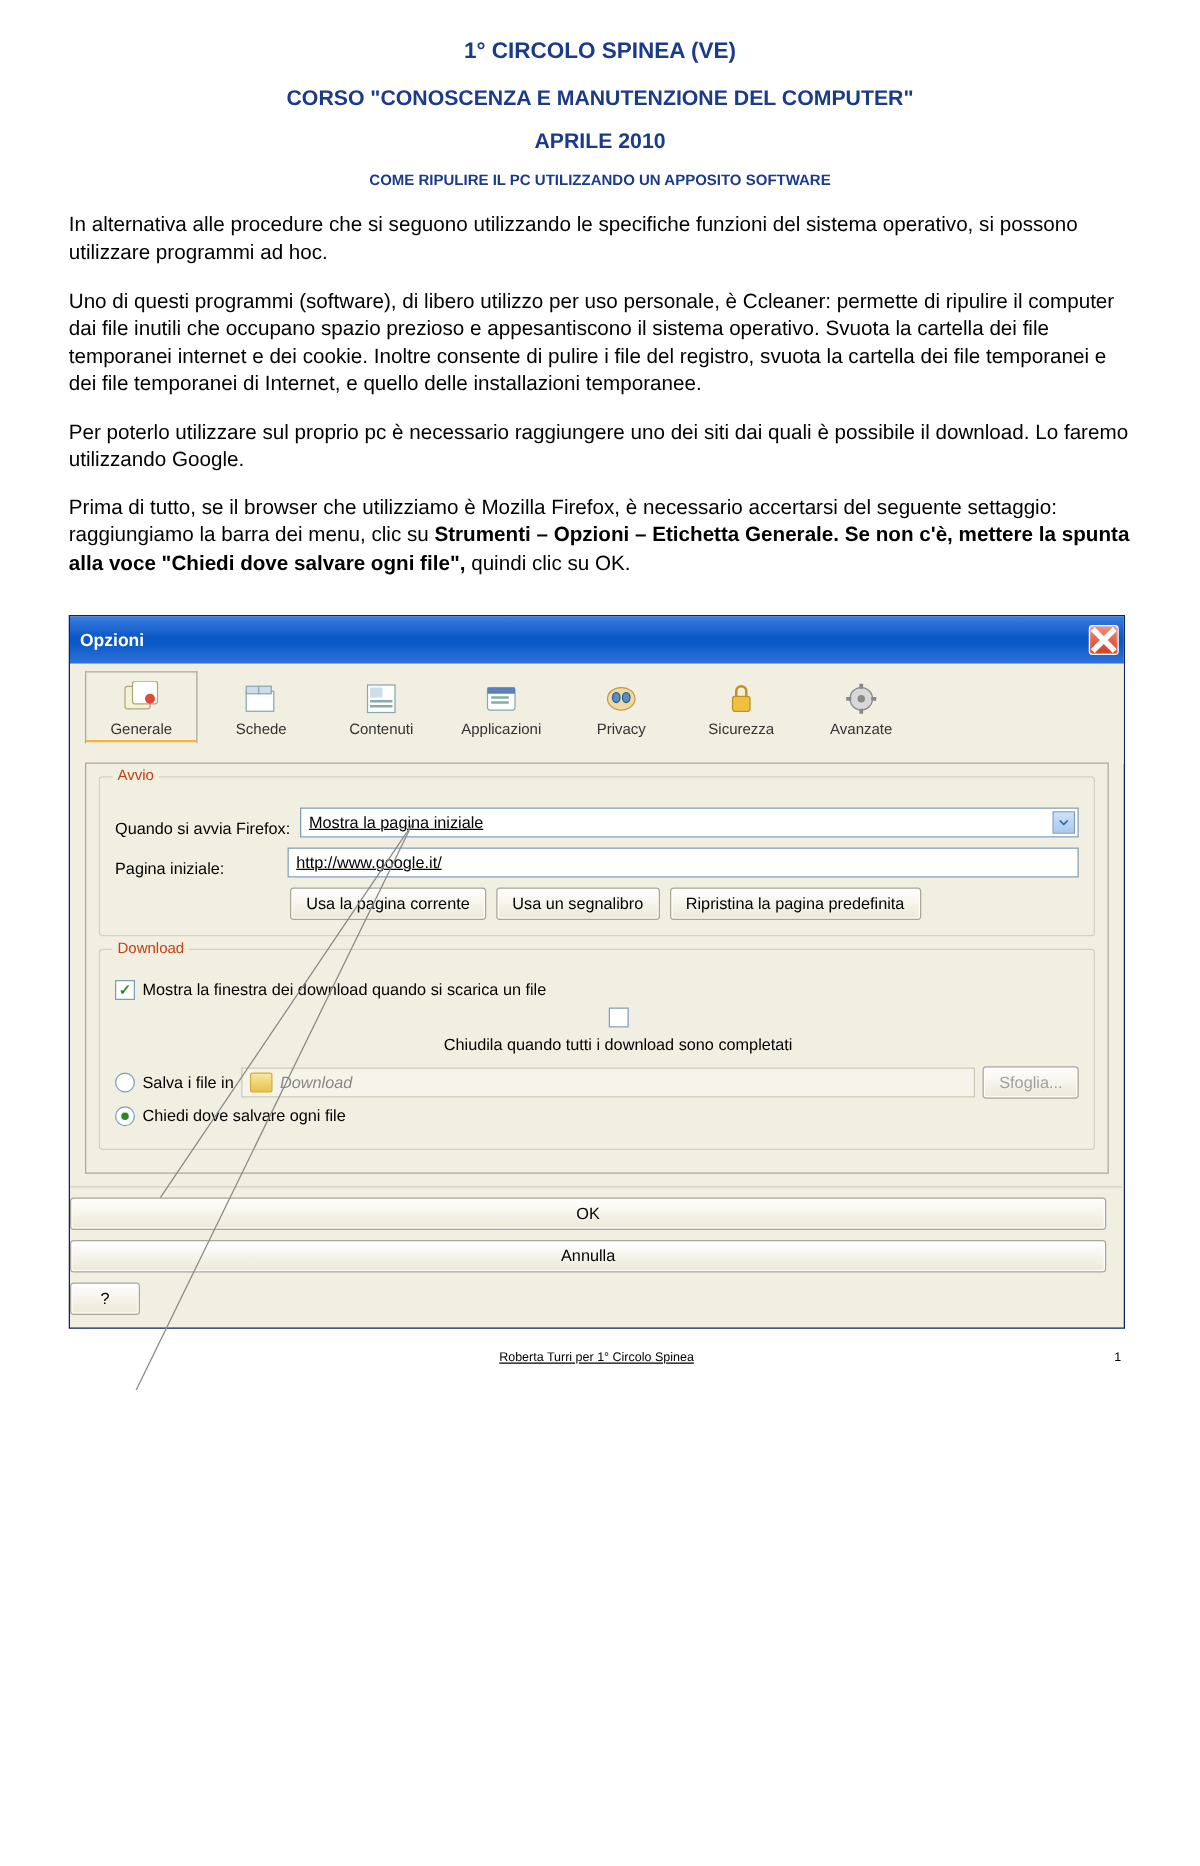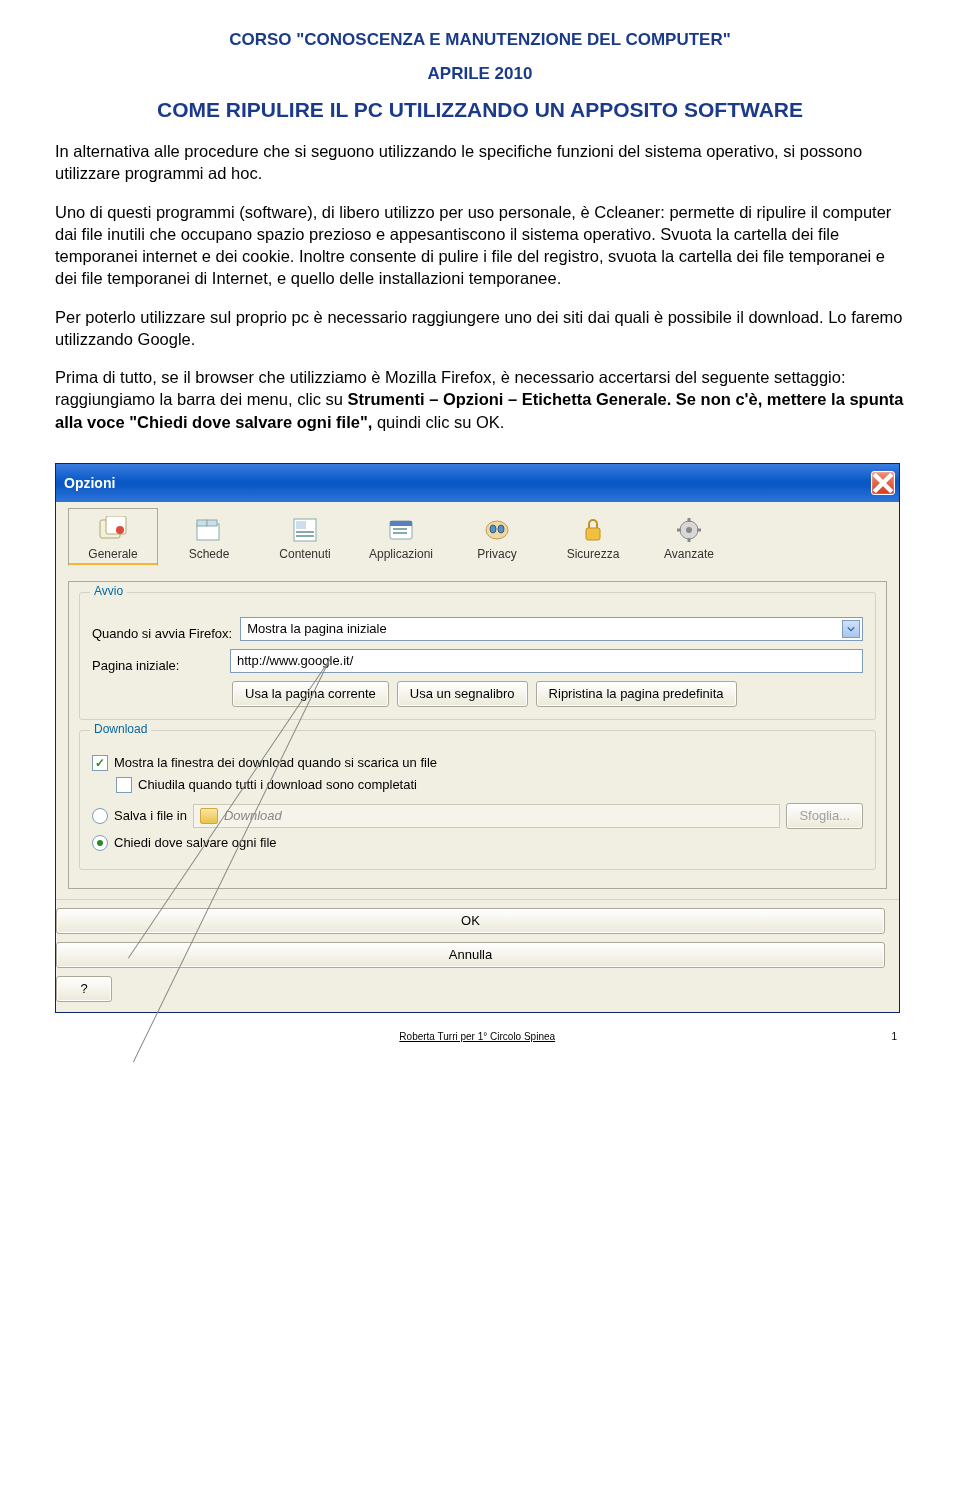--- a/index.html
+++ b/index.html
@@ -17,21 +17,21 @@
   }
   .doc-title, .doc-subtitle, .doc-date, .doc-heading {
     text-align: center;
     font-weight: bold;
     color: #1a3a8a;
     margin: 0 0 18px 0;
   }
   .doc-title { font-size: 18px; }
   .doc-subtitle { font-size: 17px; margin-bottom: 14px; }
   .doc-date { font-size: 17px; margin-bottom: 14px; }
-  .doc-heading { font-size: 21px; margin-bottom: 18px; }
+  .doc-heading { font-size: 12px; margin-bottom: 18px; }
   .para { margin: 0 0 16px 0; line-height: 1.35; }
   .bold { font-weight: bold; }
   .win {
     position: relative;
     width: 843px;
     margin-top: 30px;
     border: 1px solid #0a246a;
     background: #f1efe2;
     font-family: Tahoma, sans-serif;
     font-size: 13px;
@@ -98,32 +98,33 @@
     margin: 10px 10px 10px 10px;
     padding: 24px 12px 12px 12px;
     position: relative;
   }
   .group-title {
     position: absolute;
     top: -9px; left: 10px;
     background: #f1efe2;
     padding: 0 4px;
     font-size: 12px;
-    color: #0369a1;
+    color: #c2410c;
   }
   .row { display: flex; align-items: flex-end; margin-bottom: 8px; gap: 8px; }
   .lbl { font-size: 13px; color: #000; min-width: 130px; }
   .combo, .textbox {
     border: 1px solid #7f9db9;
     background: #fff;
     font-size: 13px;
     height: 22px;
     display: flex; align-items: center;
     padding: 0 6px;
     flex: 1;
+    text-decoration: underline;
   }
   .combo {
     justify-content: space-between;
   }
   .combo .arrow {
     width: 16px; height: 16px;
     background: linear-gradient(#cde1fb,#a9c8f0);
     border: 1px solid #7f9db9;
     display: flex; align-items: center; justify-content: center;
     margin-right: -4px;
@@ -152,21 +153,21 @@
     display: inline-flex; align-items: center; justify-content: center;
     flex-shrink: 0;
   }
   .rad { border-radius: 50%; }
   .chk.checked::after {
     content: "✓"; color: #2a8a2a; font-size: 12px; font-weight: bold; line-height: 10px;
   }
   .rad.checked::after {
     content: ""; width: 6px; height: 6px; background: #2a8a2a; border-radius: 50%;
   }
-  .indent { margin-left: 24px; }
+  .indent { margin-left: 34px; flex-direction: column; }
   .pathbox {
     border: 1px solid #cfcab5;
     background: #f6f4ea;
     flex: 1;
     height: 22px;
     display: flex; align-items: center; gap: 6px;
     padding: 0 6px; color: #888; font-style: italic;
   }
   .foldericon { width: 16px; height: 14px; background: linear-gradient(#f9e7a0,#e8c24b); border:1px solid #d1a93a; border-radius: 2px; }
   .addon-row { display: flex; align-items: flex-end; justify-content: space-between; gap: 12px; margin-top: 4px; }
@@ -192,20 +193,21 @@
     display: flex; justify-content: space-between;
     padding: 0 8px;
   }
   .footer .mid { flex: 1; text-align: center; text-decoration: underline; }
 </style>
 </head>
 <body>
 
 <div class="page">
 
+  <div class="doc-title">1° CIRCOLO SPINEA (VE)</div>
   <div class="doc-subtitle">CORSO "CONOSCENZA E MANUTENZIONE DEL COMPUTER"</div>
   <div class="doc-date">APRILE 2010</div>
   <div class="doc-heading">COME RIPULIRE IL PC UTILIZZANDO UN APPOSITO SOFTWARE</div>
 
   <p class="para">In alternativa alle procedure che si seguono utilizzando le specifiche funzioni del sistema operativo, si possono utilizzare programmi ad hoc.</p>
   <p class="para">Uno di questi programmi (software), di libero utilizzo per uso personale, è Ccleaner: permette di ripulire il computer dai file inutili che occupano spazio prezioso e appesantiscono il sistema operativo. Svuota la cartella dei file temporanei internet e dei cookie. Inoltre consente di pulire i file del registro, svuota la cartella dei file temporanei e dei file temporanei di Internet, e quello delle installazioni temporanee.</p>
   <p class="para">Per poterlo utilizzare sul proprio pc è necessario raggiungere uno dei siti dai quali è possibile il download. Lo faremo utilizzando Google.</p>
   <p class="para">
     <span>Prima di tutto, se il browser che utilizziamo è Mozilla Firefox, è necessario accertarsi del seguente settaggio: raggiungiamo la barra dei menu, clic su </span>
     <span class="bold">Strumenti – Opzioni – Etichetta Generale. Se non c'è, mettere la spunta alla voce "Chiedi dove salvare ogni file", </span>

